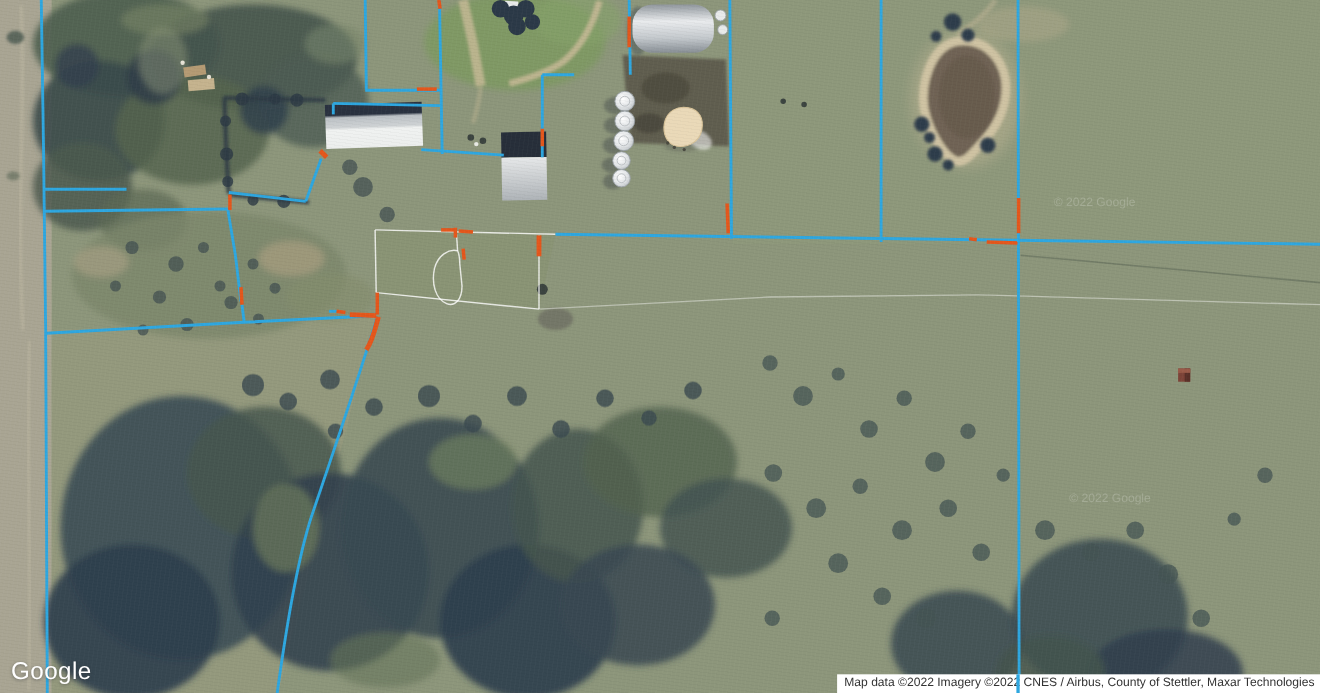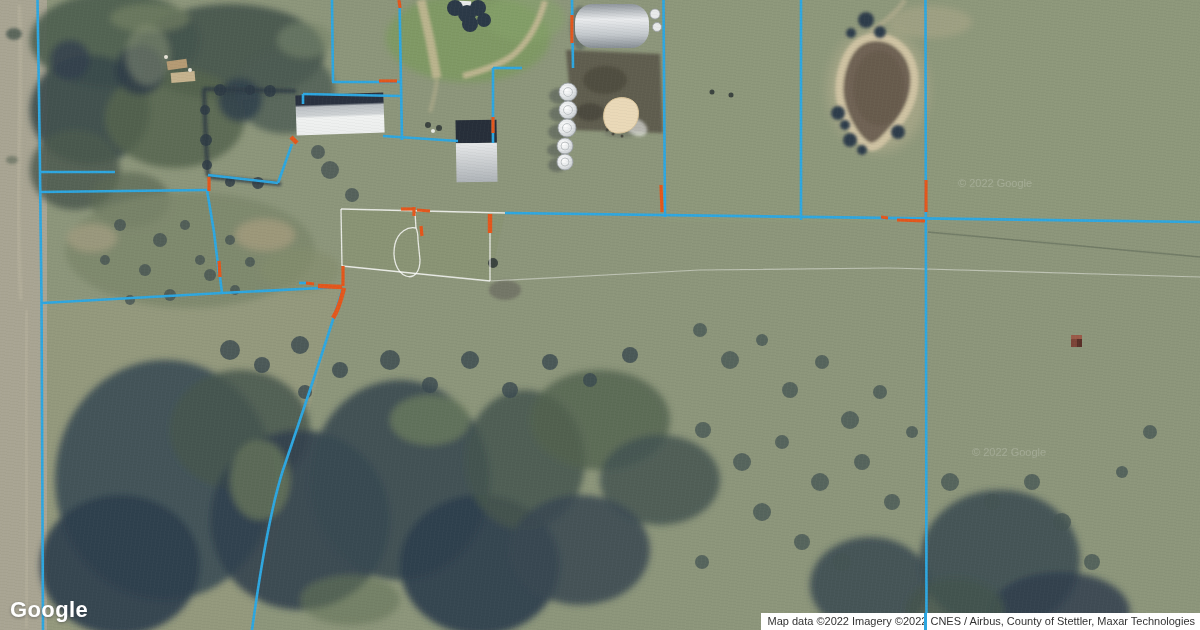--- a/index.html
+++ b/index.html
@@ -24,21 +24,21 @@
     position:absolute;right:0;bottom:0;z-index:3;height:17px;
     background:#ffffff;color:#333333;font-size:11px;line-height:17px;
     padding:0 5px 0 6px;white-space:nowrap;letter-spacing:0px;
   }
   .bar-line{
     position:absolute;left:924px;top:613px;width:3px;height:17px;z-index:4;
     background:var(--boundary);
   }
   .google-logo{
     position:absolute;left:10px;bottom:7px;z-index:5;
-    color:#ffffff;font-size:22px;font-weight:700;letter-spacing:.4px;
+    color:#ffffff;font-size:22px;font-weight:400;letter-spacing:.4px;
     text-shadow:0 1px 3px rgba(40,45,50,.45);
     cursor:pointer;user-select:none;
   }
   .cyan{stroke:var(--boundary);stroke-width:2.6;fill:none;stroke-linecap:butt;}
   .orange{stroke:var(--marker);stroke-width:3.2;fill:none;stroke-linecap:butt;}
   .orange-w{stroke:var(--marker);stroke-width:4.4;fill:none;stroke-linecap:butt;}
   .fence{stroke:var(--fence);stroke-opacity:.8;stroke-width:1.3;fill:none;}
   .fence-faint{stroke:var(--fence);stroke-opacity:.42;stroke-width:1.2;fill:none;}
   .track-dark{stroke:#3a463f;stroke-opacity:.32;stroke-width:1.5;fill:none;}
   .wm{fill:#ffffff;fill-opacity:.2;font-family:"Liberation Sans",sans-serif;font-size:11px;}

